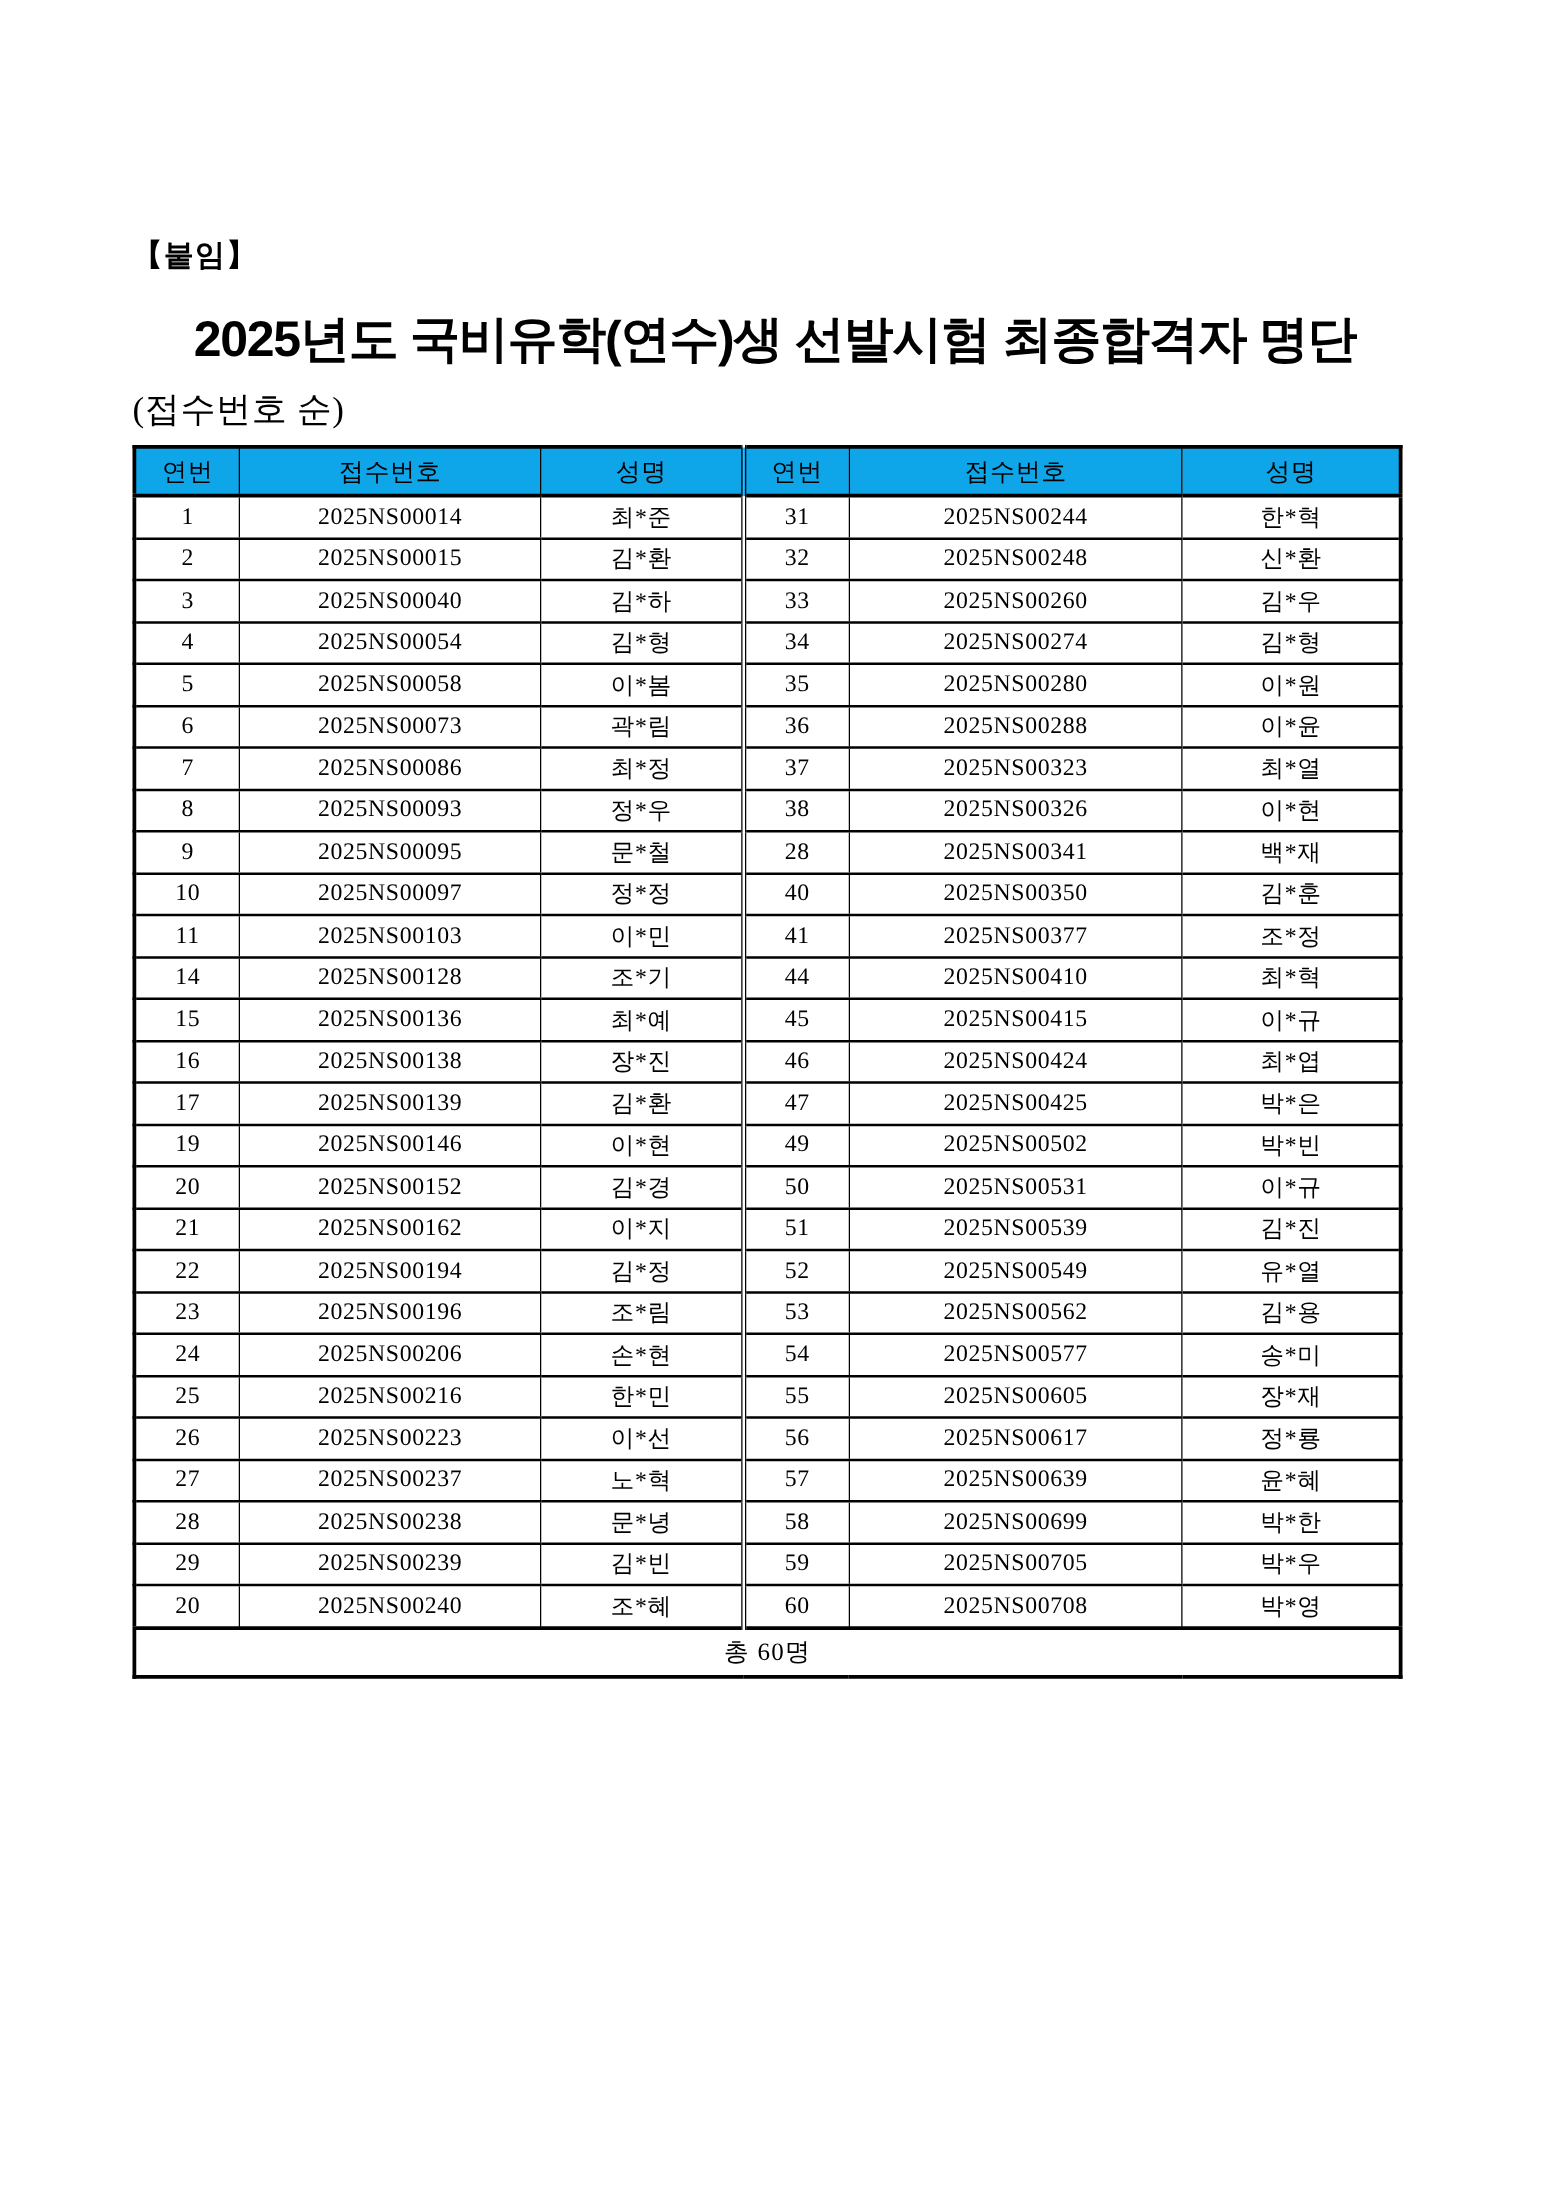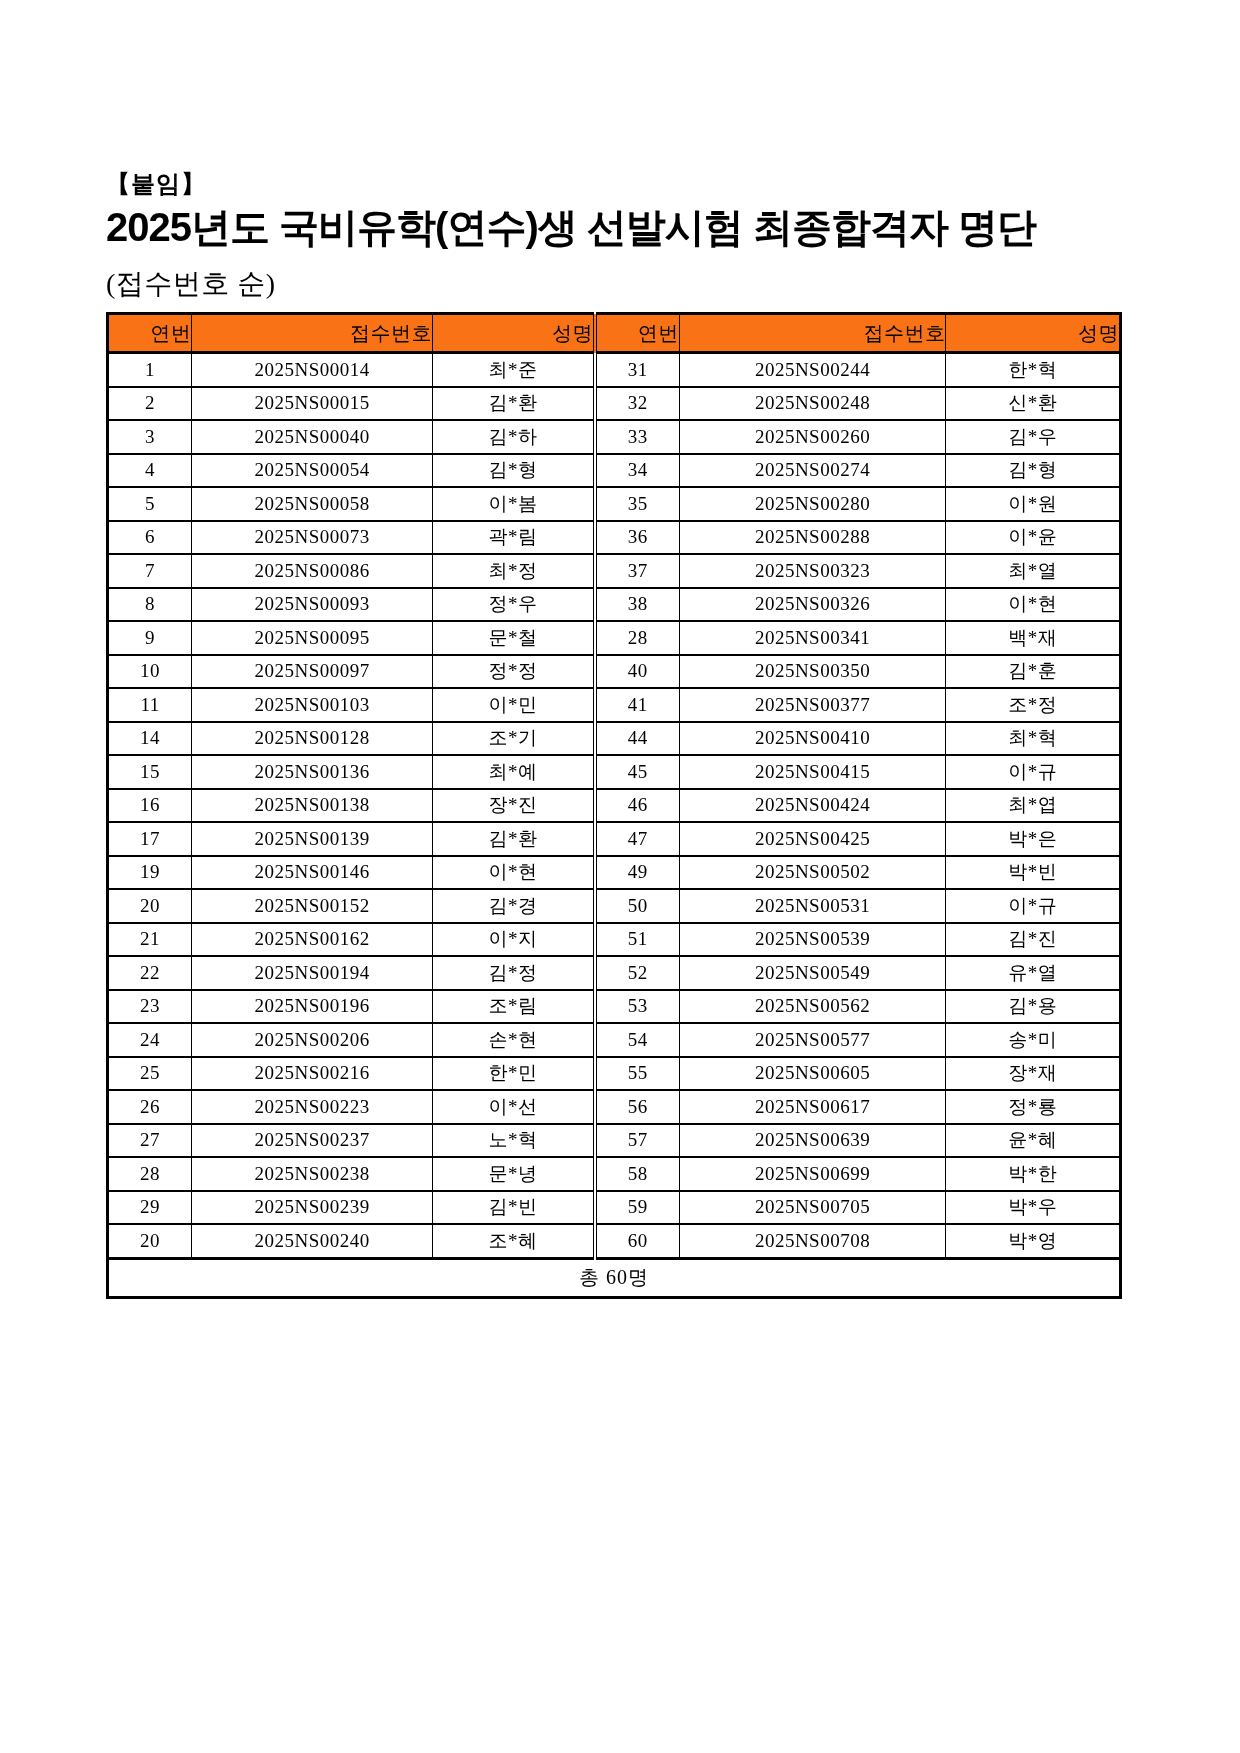--- a/index.html
+++ b/index.html
@@ -16,28 +16,31 @@
     overflow: hidden;
   }
   .doc {
     padding: 168px 106px 0 106px;
   }
   .attachment-label {
     font-family: "Liberation Sans", sans-serif;
     font-weight: bold;
     font-size: 24px;
     letter-spacing: 1px;
+    margin-top: 20px;
   }
   .doc-title {
+    margin-top: 24px;
     font-family: "Liberation Sans", sans-serif;
     font-weight: bold;
     font-size: 40px;
     letter-spacing: -1px;
     white-space: nowrap;
     transform-origin: left center;
+    text-align: center;
   }
   .doc-subtitle {
     margin-top: 10px;
     font-size: 28px;
     letter-spacing: 0.5px;
   }
   table.roster {
     margin-top: 9px;
     border-collapse: collapse;
     width: 1016px;
@@ -56,24 +59,23 @@
     border-bottom-width: 2px;
     text-align: center;
     vertical-align: middle;
     padding: 0;
     font-size: 19px;
     font-weight: normal;
     letter-spacing: 0.5px;
   }
   thead th {
     height: 36px;
-    background: #f97316;
+    background: #0ea5e9;
     border-bottom-width: 3px;
     font-size: 20px;
-    text-align: right;
   }
   tbody td {
     height: 31.5px;
     background: #ffffff;
   }
   th.sep, td.sep {
     border-left: 4px double #000;
   }
   tfoot td {
     height: 36px;

